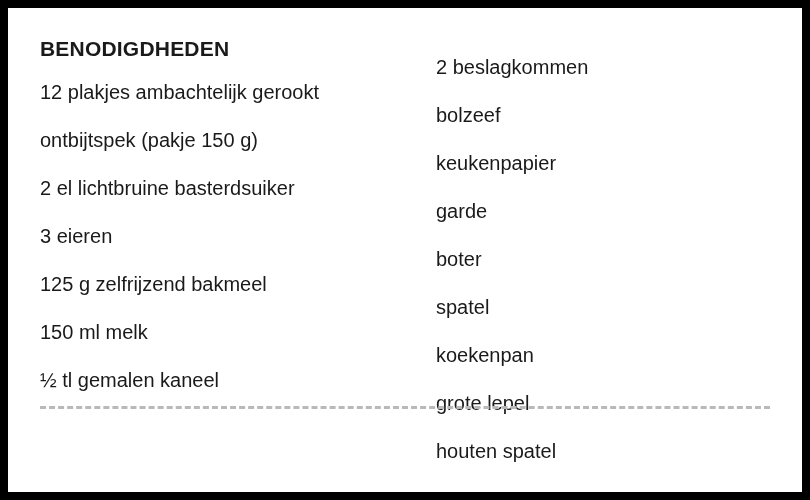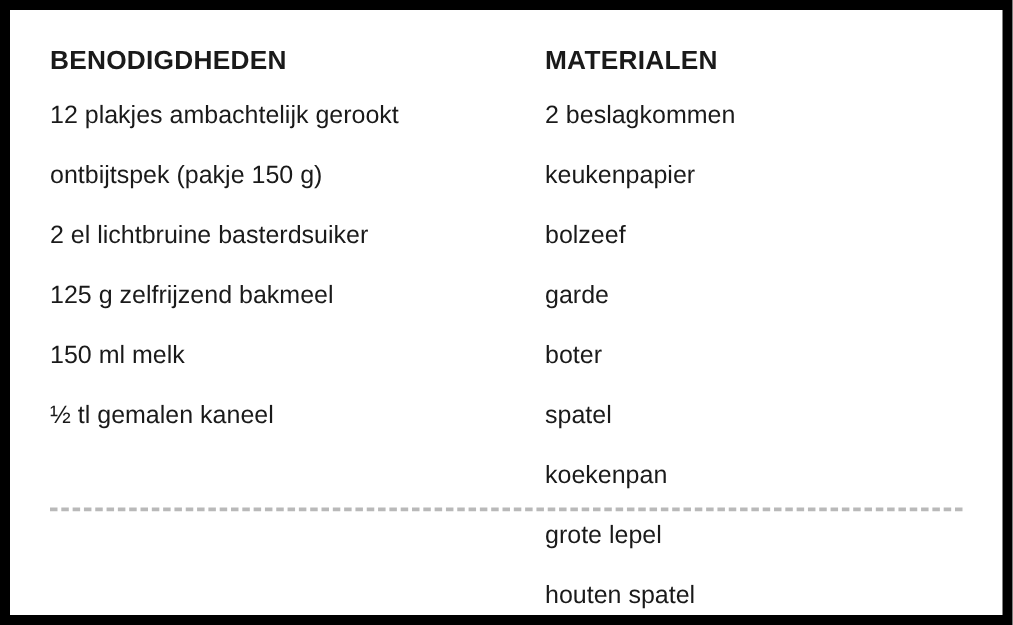--- a/index.html
+++ b/index.html
@@ -80,32 +80,32 @@
 
 <div class="card">
   <div class="columns">
 
     <div class="col col-left">
       <h2 class="col-heading">BENODIGDHEDEN</h2>
       <ul class="item-list">
         <li class="item">12 plakjes ambachtelijk gerookt</li>
         <li class="item">ontbijtspek (pakje 150 g)</li>
         <li class="item">2 el lichtbruine basterdsuiker</li>
+        <li class="item">3 eieren</li>
         <li class="item">125 g zelfrijzend bakmeel</li>
         <li class="item">150 ml melk</li>
         <li class="item">½ tl gemalen kaneel</li>
       </ul>
     </div>
 
     <div class="col col-right">
-      <h2 class="col-heading">MATERIALEN</h2>
       <ul class="item-list">
         <li class="item">2 beslagkommen</li>
+        <li class="item">bolzeef</li>
         <li class="item">keukenpapier</li>
-        <li class="item">bolzeef</li>
         <li class="item">garde</li>
         <li class="item">boter</li>
         <li class="item">spatel</li>
         <li class="item">koekenpan</li>
         <li class="item">grote lepel</li>
         <li class="item">houten spatel</li>
       </ul>
     </div>
 
   </div>

